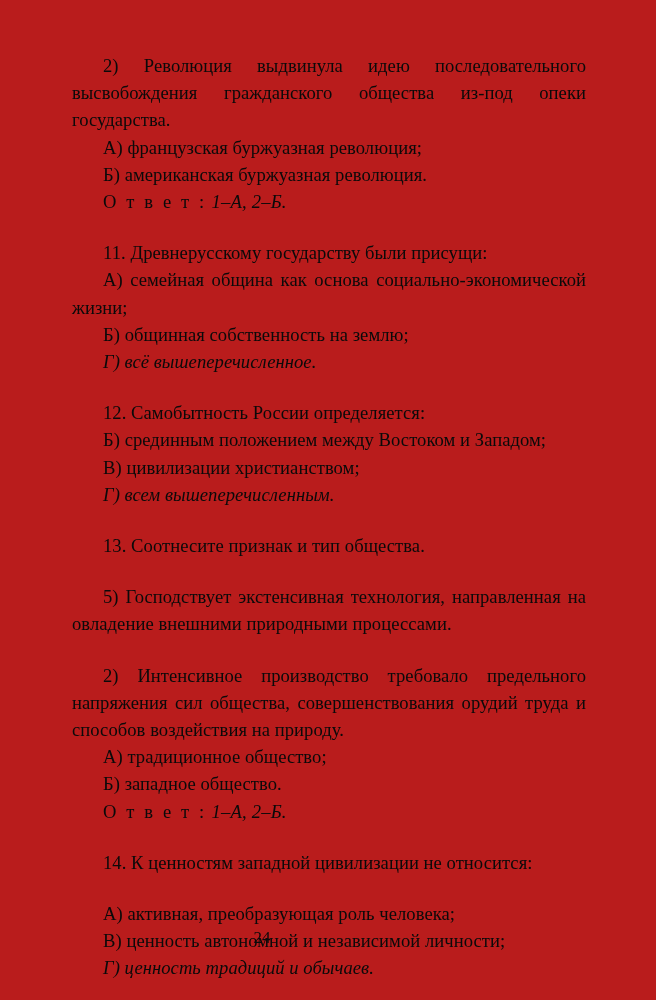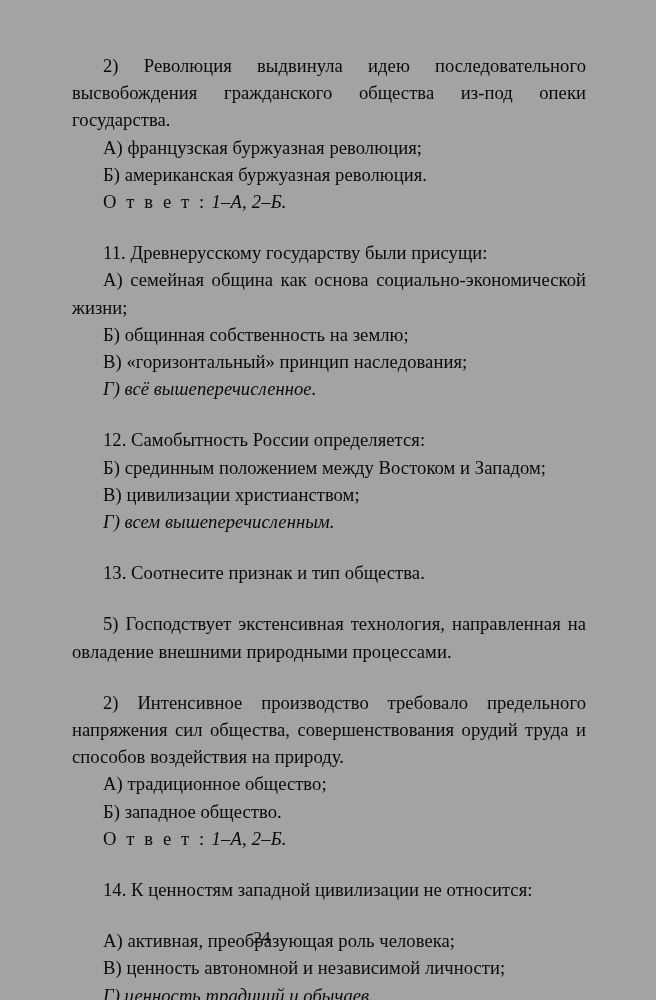--- a/index.html
+++ b/index.html
@@ -15,21 +15,21 @@
     font-family: "Liberation Serif", "DejaVu Serif", serif;
     color: #0a0a0a;
     overflow: hidden;
   }
   .page {
     position: absolute;
     left: 0;
     top: 0;
     width: 656px;
     height: 1000px;
-    background: #a3a3a3;
+    background: #b91c1c;
   }
   .text-column {
     position: absolute;
     left: 72px;
     top: 52px;
     width: 514px;
   }
   
   .para {
     margin: 0;
@@ -90,21 +90,20 @@
     <p class="para indent">Б) американская буржуазная революция.</p>
 
     <p class="para indent"><span class="answer-label">О т в е т :</span><span> </span><span class="answer-value">1–А, 2–Б.</span></p>
 
     <p class="para indent gap-before">11. Древнерусскому государству были присущи:</p>
 
     <p class="para indent" style="text-align: justify;">А) семейная община как основа социально-экономической жизни;</p>
 
     <p class="para indent">Б) общинная собственность на землю;</p>
 
-    <p class="para indent">В) «горизонтальный» принцип наследования;</p>
 
     <p class="para indent ital">Г) всё вышеперечисленное.</p>
 
     <p class="para indent gap-before">12. Самобытность России определяется:</p>
 
 
     <p class="para indent">Б) срединным положением между Востоком и Западом;</p>
 
     <p class="para indent">В) цивилизации христианством;</p>
 

